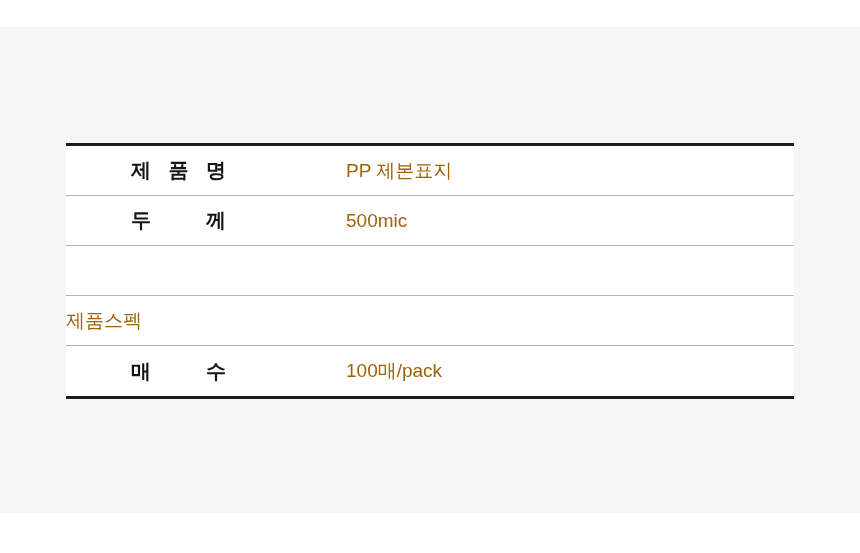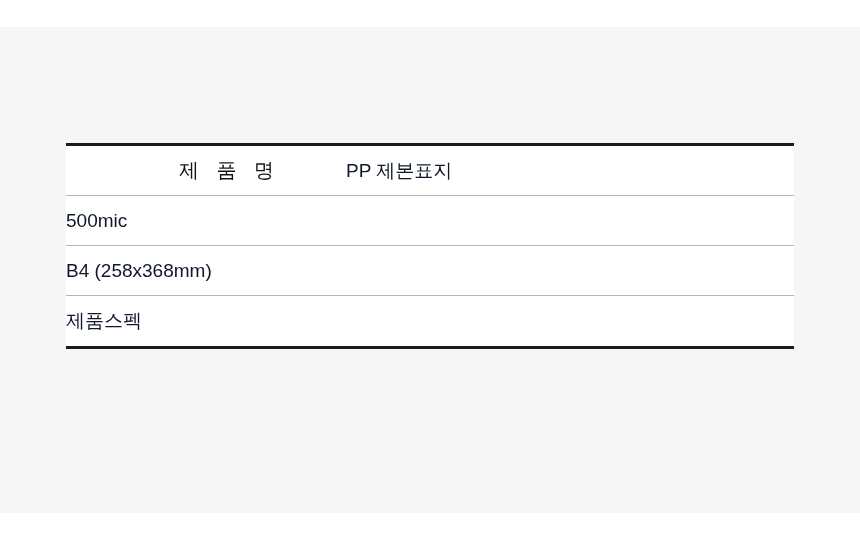--- a/index.html
+++ b/index.html
@@ -41,57 +41,64 @@
   .spec-row:last-child { border-bottom: none; }
   .label-cell {
     width: 280px;
     padding-left: 65px;
     flex: 0 0 280px;
   }
   .label-text {
     display: inline-block;
     width: 95px;
     font-size: 20px;
-    font-weight: 400;
+    font-weight: 700;
     color: #141414;
     text-align: justify;
     text-align-last: justify;
     white-space: nowrap;
     letter-spacing: 0;
-    margin-left: 48px;
   }
   .value-text {
     font-size: 19px;
     font-weight: 400;
-    color: #0f172a;
+    color: #a16207;
     white-space: nowrap;
   }
 </style>
 </head>
 <body>
 
 <div class="band">
 
 
   <div class="spec-table">
 
     <div class="spec-row">
       <div class="label-cell">
         <span class="label-text">제 품 명</span>
       </div>
       <span class="value-text">PP 제본표지</span>
     </div>
 
     <div class="spec-row">
+      <div class="label-cell">
+        <span class="label-text">두 께</span>
+      </div>
       <span class="value-text">500mic</span>
     </div>
 
     <div class="spec-row">
-      <span class="value-text">B4 (258x368mm)</span>
     </div>
 
     <div class="spec-row">
       <span class="value-text">제품스펙</span>
     </div>
 
+    <div class="spec-row">
+      <div class="label-cell">
+        <span class="label-text">매 수</span>
+      </div>
+      <span class="value-text">100매/pack</span>
+    </div>
 
   </div>
 </div>
 
 </body></html>

